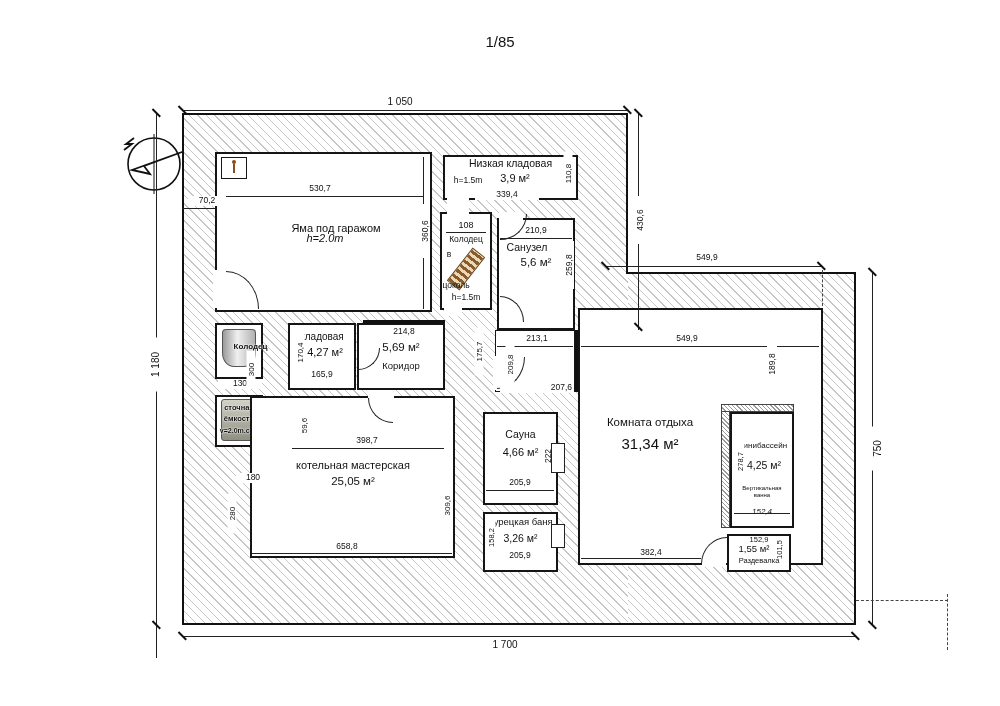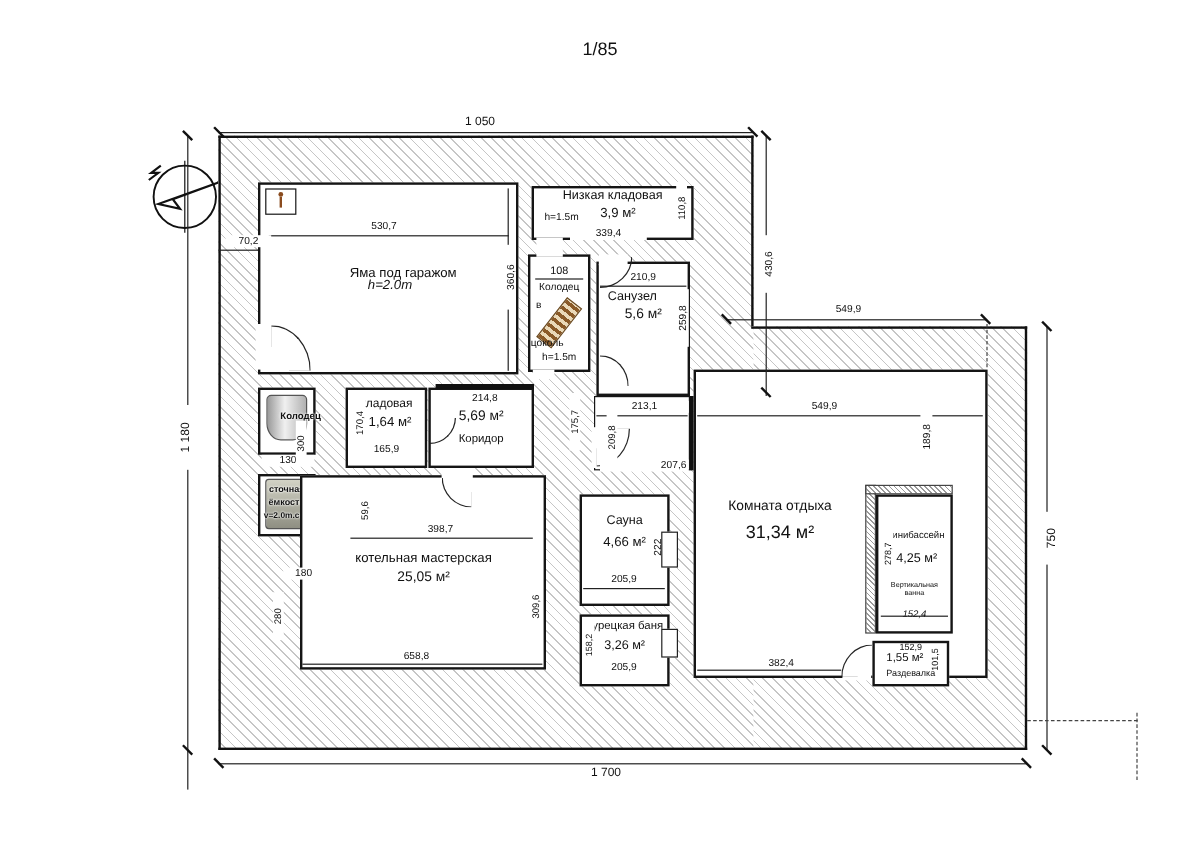--- a/index.html
+++ b/index.html
@@ -117,21 +117,21 @@
 <div class="vlbl dim wb" style="left:232px;top:365px;width:34px;font-size:8px;">300</div>
 
 <div class="room" style="left:215px;top:395px;width:48px;height:52px;"></div>
 <div class="tank-icon" style="left:221px;top:399px;"></div>
 <div class="icolbl" style="left:215px;top:403px;width:48px;font-size:7.5px;">сточная</div>
 <div class="icolbl" style="left:215px;top:414px;width:48px;font-size:7.5px;">ёмкость</div>
 <div class="icolbl" style="left:215px;top:427px;width:48px;font-size:7px;">v=2.0m.cub</div>
 
 <div class="room" style="left:288px;top:323px;width:68px;height:67px;"></div>
 <div class="lbl" style="left:288px;top:331px;width:68px;font-size:10px;">кладовая</div>
-<div class="lbl" style="left:294px;top:346px;width:62px;font-size:11px;">1,64 м²</div>
+<div class="lbl" style="left:294px;top:346px;width:62px;font-size:11px;">4,27 м²</div>
 <div class="vlbl dim wb" style="left:276px;top:348px;width:44px;font-size:8px;">170,4</div>
 <div class="lbl dim" style="left:294px;top:370px;width:56px;">165,9</div>
 
 <div class="room" style="left:357px;top:323px;width:88px;height:67px;"></div>
 <div class="stub" style="left:363px;top:320px;width:82px;height:4px;"></div>
 <div class="lbl dim wb" style="left:372px;top:327px;width:60px;">214,8</div>
 <div class="lbl" style="left:357px;top:341px;width:88px;font-size:11.5px;">5,69 м²</div>
 <div class="lbl" style="left:357px;top:361px;width:88px;font-size:9.5px;">Коридор</div>
 <div class="vlbl dim wb" style="left:455px;top:347px;width:44px;font-size:8px;">175,7</div>
 <div class="door br" style="left:358px;top:348px;width:22px;height:22px;"></div>

